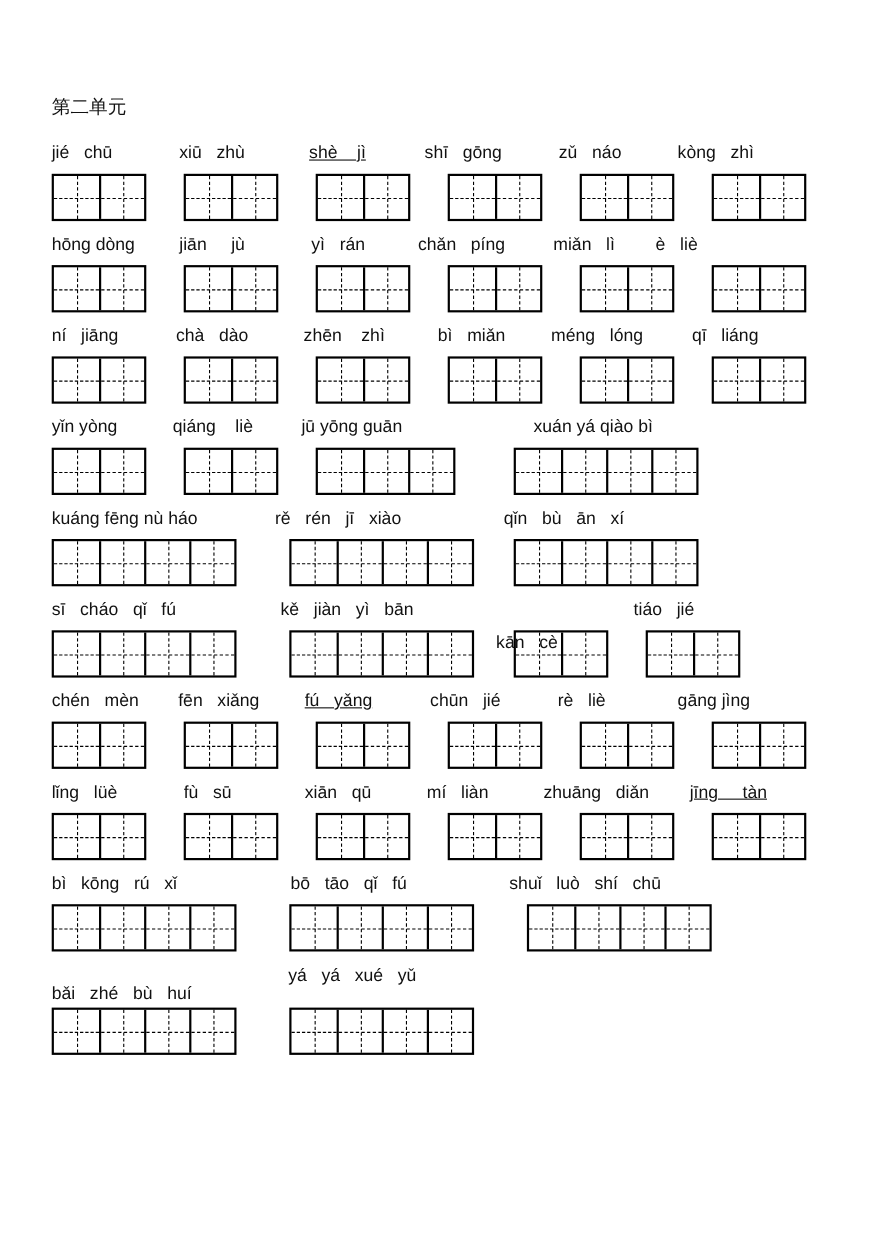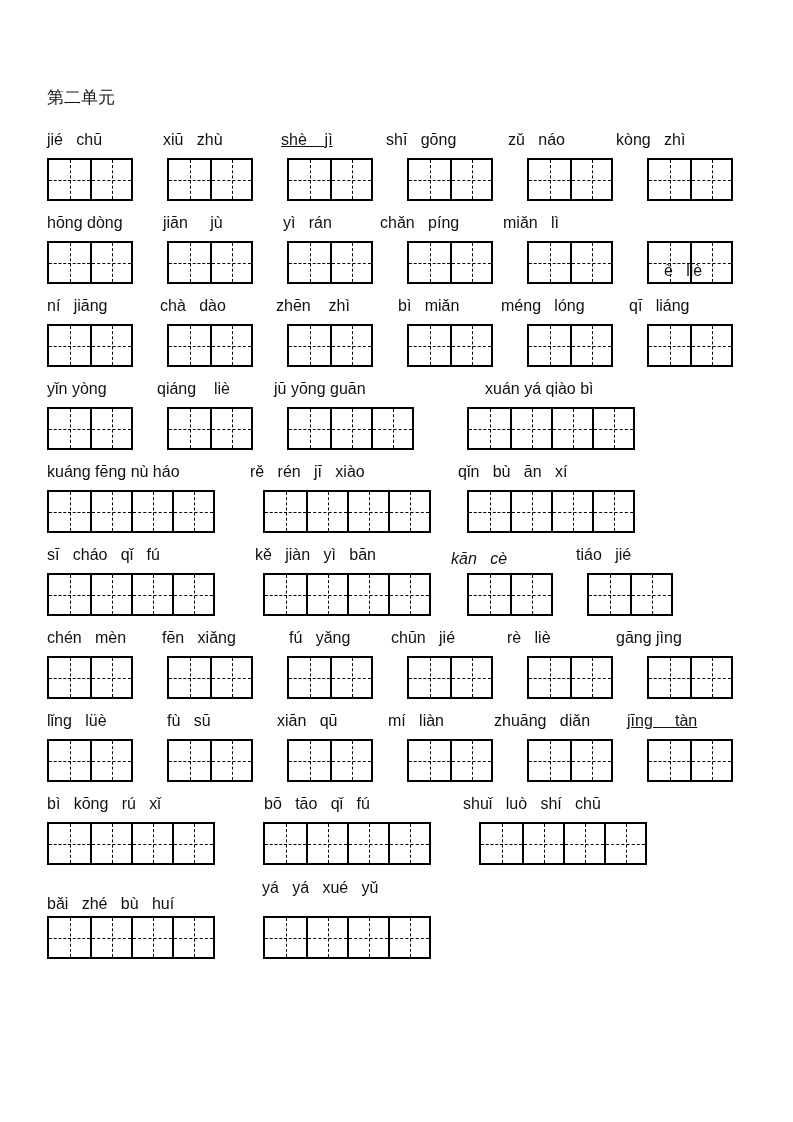--- a/index.html
+++ b/index.html
@@ -69,21 +69,21 @@
     <div class="py" style="left: 380px; top: 213px; text-align: center;">chǎn   píng</div>
     <div class="grid" style="left: 407px; top: 241px;">
       <div class="cell"></div>
       <div class="cell"></div>
     </div>
     <div class="py" style="left: 503px; top: 213px;">miǎn   lì</div>
     <div class="grid" style="left: 527px; top: 241px;">
       <div class="cell"></div>
       <div class="cell"></div>
     </div>
-    <div class="py" style="left: 664px; top: 213px; margin-top: 48px;">è   liè</div>
+    <div class="py" style="left: 596px; top: 213px;">è   liè</div>
     <div class="grid" style="left: 647px; top: 241px;">
       <div class="cell"></div>
       <div class="cell"></div>
     </div>
     <div class="py" style="left: 47px; top: 296px;">ní   jiāng</div>
     <div class="grid" style="left: 47px; top: 324px;">
       <div class="cell"></div>
       <div class="cell"></div>
     </div>
     <div class="py" style="left: 160px; top: 296px; text-align: center;">chà   dào</div>
@@ -162,41 +162,41 @@
       <div class="cell"></div>
       <div class="cell"></div>
     </div>
     <div class="py" style="left: 255px; top: 545px;">kě   jiàn   yì   bān</div>
     <div class="grid" style="left: 263px; top: 573px;">
       <div class="cell"></div>
       <div class="cell"></div>
       <div class="cell"></div>
       <div class="cell"></div>
     </div>
-    <div class="py" style="left: 451px; top: 549px; font-style: italic;">kān   cè</div>
+    <div class="py" style="left: 451px; top: 575px;">kān   cè</div>
     <div class="grid" style="left: 467px; top: 573px;">
       <div class="cell"></div>
       <div class="cell"></div>
     </div>
     <div class="py" style="left: 576px; top: 545px;">tiáo   jié</div>
     <div class="grid" style="left: 587px; top: 573px;">
       <div class="cell"></div>
       <div class="cell"></div>
     </div>
     <div class="py" style="left: 47px; top: 628px;">chén   mèn</div>
     <div class="grid" style="left: 47px; top: 656px;">
       <div class="cell"></div>
       <div class="cell"></div>
     </div>
     <div class="py" style="left: 162px; top: 628px;">fēn   xiǎng</div>
     <div class="grid" style="left: 167px; top: 656px;">
       <div class="cell"></div>
       <div class="cell"></div>
     </div>
-    <div class="py" style="left: 289px; top: 628px;">fú   yǎng</div>
+    <div class="py" style="left: 277px; top: 628px; text-decoration: underline;">fú   yǎng</div>
     <div class="grid" style="left: 287px; top: 656px;">
       <div class="cell"></div>
       <div class="cell"></div>
     </div>
     <div class="py" style="left: 391px; top: 628px;">chūn   jié</div>
     <div class="grid" style="left: 407px; top: 656px;">
       <div class="cell"></div>
       <div class="cell"></div>
     </div>
     <div class="py" style="left: 507px; top: 628px;">rè   liè</div>

